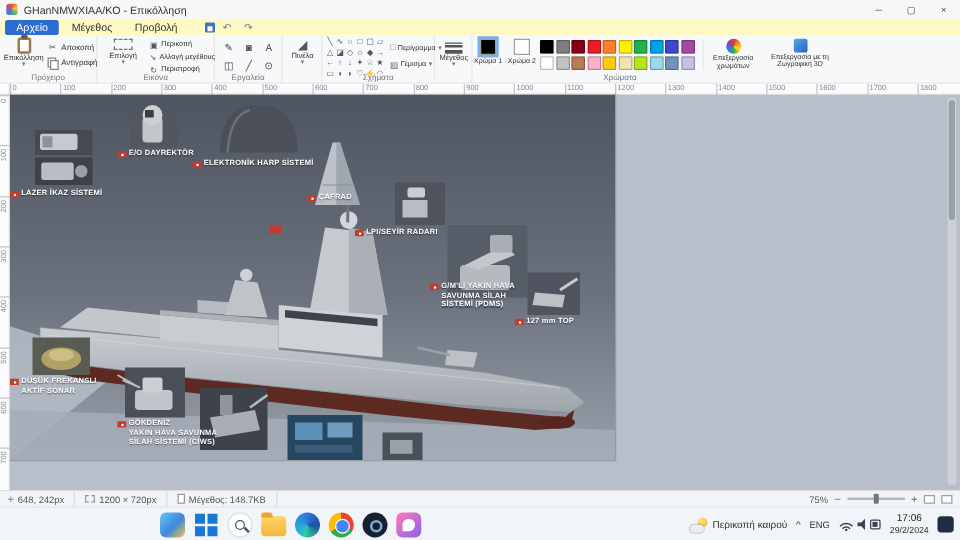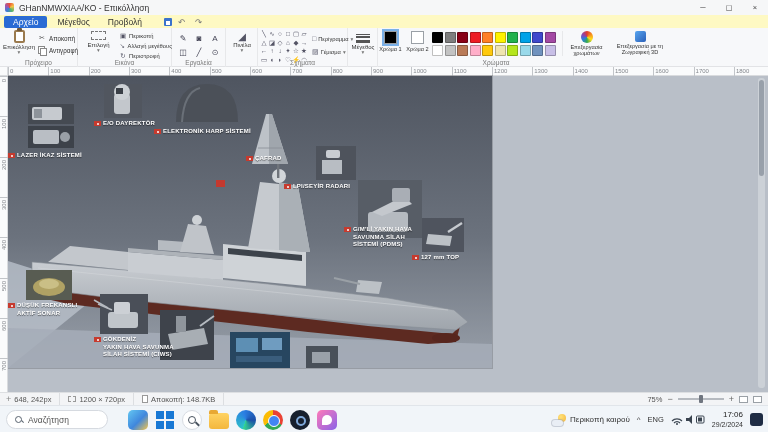--- a/index.html
+++ b/index.html
@@ -151,21 +151,21 @@
   .tb-icon.steam::after{content:"";position:absolute;left:6px;top:6px;width:6px;height:6px;border:2px solid #7fa8d9;border-radius:50%}
   .tb-icon.paint{background:linear-gradient(135deg,#ff7ab8,#8a63e8);border-radius:5px}
   .tb-icon.paint::after{content:"";position:absolute;left:5px;top:5px;width:10px;height:10px;background:#fff;border-radius:50% 50% 50% 0}
   .tb-right{position:absolute;right:5px;top:0;height:27px;display:flex;align-items:center;gap:7px}
   .weather-wrap{display:flex;align-items:center;gap:4px;font-size:8px;color:#333}
   .weather-ic{width:14px;height:12px;position:relative}
   .weather-ic::before{content:"";position:absolute;right:0;top:0;width:8px;height:8px;border-radius:50%;background:radial-gradient(circle at 35% 35%,#ffe27a,#f5b63c)}
   .weather-ic::after{content:"";position:absolute;left:0;bottom:0;width:11px;height:6px;background:#e9eef5;border-radius:4px;box-shadow:0 0 0 1px rgba(150,160,175,.45)}
   .chev{font-size:8px;color:#444}
   .lang{font-size:7.5px;color:#333}
-  .clock{text-align:right;font-size:8px;color:#222;line-height:9.5px}
+  .clock{text-align:center;font-size:8px;color:#222;line-height:9.5px}
   .clock .date{font-size:7px;color:#333}
   .bell{width:13px;height:13px;background:#1f2c44;border-radius:3px}
 </style>
 </head>
 <body>
 
 <div class="titlebar">
   <div class="app-icon"></div>
   <span class="title-text">GHanNMWXIAA/KO - Επικόλληση</span>
   <div class="win-controls">
@@ -651,39 +651,35 @@
   <div class="sb-item">
     <span class="ic-cursor">+</span>
     <span>648, 242px</span>
   </div>
   <div class="sb-item">
     <span class="ic-sel"></span>
     <span>1200 × 720px</span>
   </div>
   <div class="sb-item">
     <span class="ic-file"></span>
-    <span>Αποκοπή: 148.7KB</span>
+    <span>Μέγεθος: 148.7KB</span>
   </div>
   <div class="sb-right">
     <span>75%</span>
     <span class="zsign">−</span>
     <div class="zoom-track">
         <div class="zoom-thumb"></div>
       </div>
     <span class="zsign">+</span>
     <span class="zmini"></span>
     <span class="zmini"></span>
   </div>
 </div>
 
 <div class="taskbar">
-  <div class="search-pill">
-    <span class="mag-ic"></span>
-    <span>Αναζήτηση</span>
-  </div>
   <div class="tb-apps">
       <div class="tb-icon widgets"></div>
       <div class="tb-icon start">
         <b></b>
         <b></b>
         <b></b>
         <b></b>
       </div>
       <div class="tb-icon search"></div>
       <div class="tb-icon explorer"></div>

